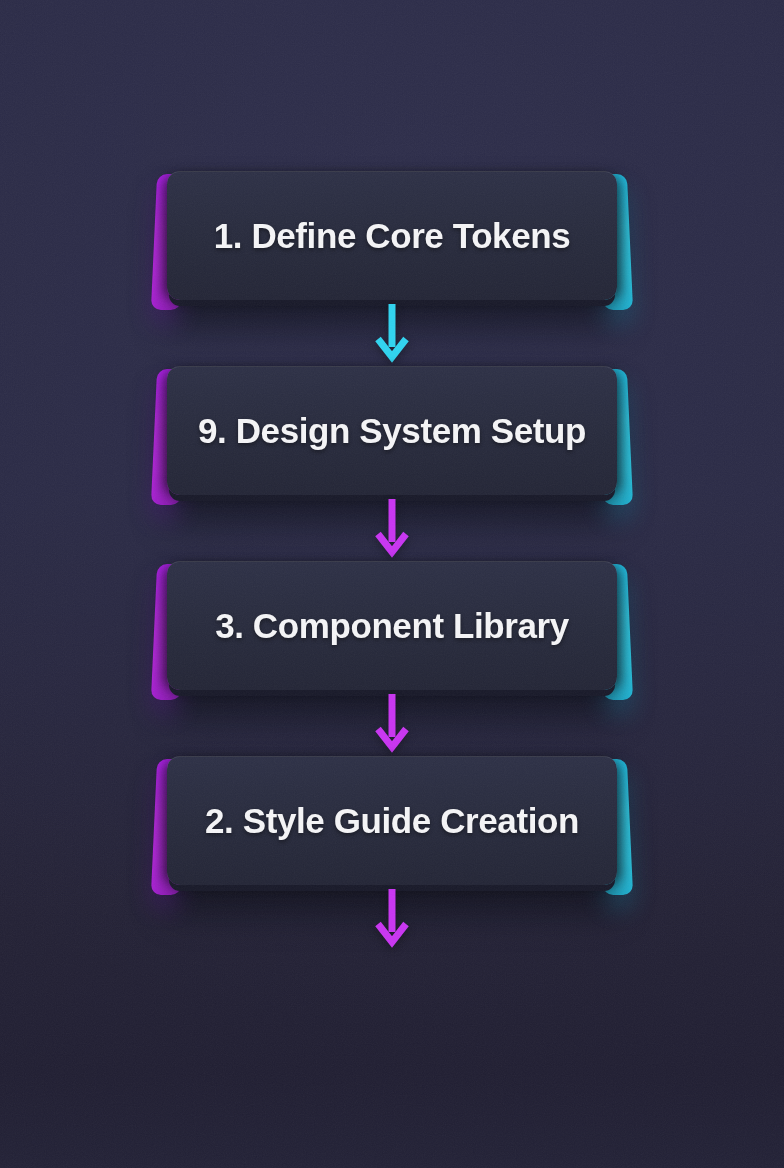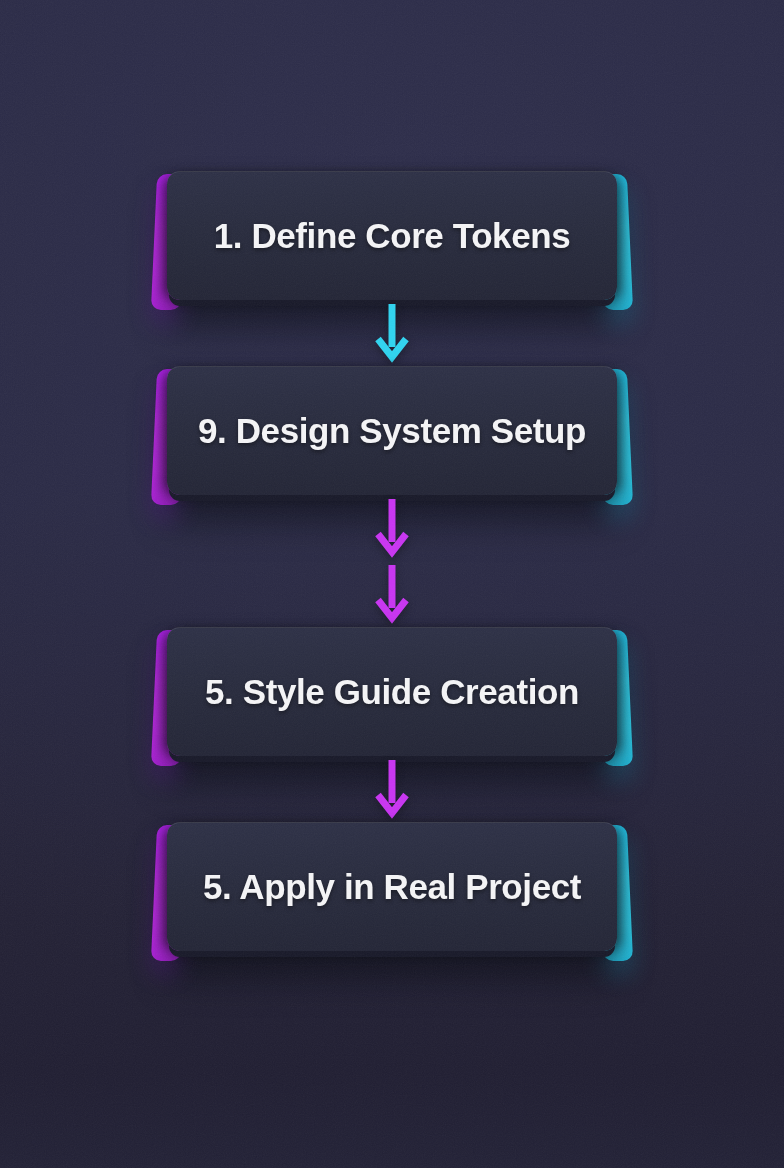--- a/index.html
+++ b/index.html
@@ -130,44 +130,44 @@
     </div>
   </section>
 
   <svg class="arrow" viewBox="0 0 40 66" xmlns="http://www.w3.org/2000/svg">
     <g fill="none" stroke-width="7" stroke-linejoin="miter" stroke-linecap="butt" stroke="#c934f2">
       <line x1="20" y1="4" x2="20" y2="47"></line>
       <polyline points="6,39 20,57 34,39"></polyline>
     </g>
   </svg>
 
-
-  <svg class="arrow" viewBox="0 0 40 66" xmlns="http://www.w3.org/2000/svg">
-    <g fill="none" stroke-width="7" stroke-linejoin="miter" stroke-linecap="butt" stroke="#c934f2">
-      <line x1="20" y1="4" x2="20" y2="47"></line>
-      <polyline points="6,39 20,57 34,39"></polyline>
-    </g>
-  </svg>
-
   <section class="step">
     <div class="edge edge-left"></div>
     <div class="edge edge-right"></div>
     <div class="box">
-      <span class="step-label">5. Style Guide Creation</span>
+      <span class="step-label">3. Component Library</span>
     </div>
   </section>
 
   <svg class="arrow" viewBox="0 0 40 66" xmlns="http://www.w3.org/2000/svg">
     <g fill="none" stroke-width="7" stroke-linejoin="miter" stroke-linecap="butt" stroke="#c934f2">
       <line x1="20" y1="4" x2="20" y2="47"></line>
       <polyline points="6,39 20,57 34,39"></polyline>
     </g>
   </svg>
 
   <section class="step">
     <div class="edge edge-left"></div>
     <div class="edge edge-right"></div>
     <div class="box">
-      <span class="step-label">5. Apply in Real Project</span>
+      <span class="step-label">2. Style Guide Creation</span>
     </div>
   </section>
+
+  <svg class="arrow" viewBox="0 0 40 66" xmlns="http://www.w3.org/2000/svg">
+    <g fill="none" stroke-width="7" stroke-linejoin="miter" stroke-linecap="butt" stroke="#c934f2">
+      <line x1="20" y1="4" x2="20" y2="47"></line>
+      <polyline points="6,39 20,57 34,39"></polyline>
+    </g>
+  </svg>
+
 
 </div>
 
 </body></html>

